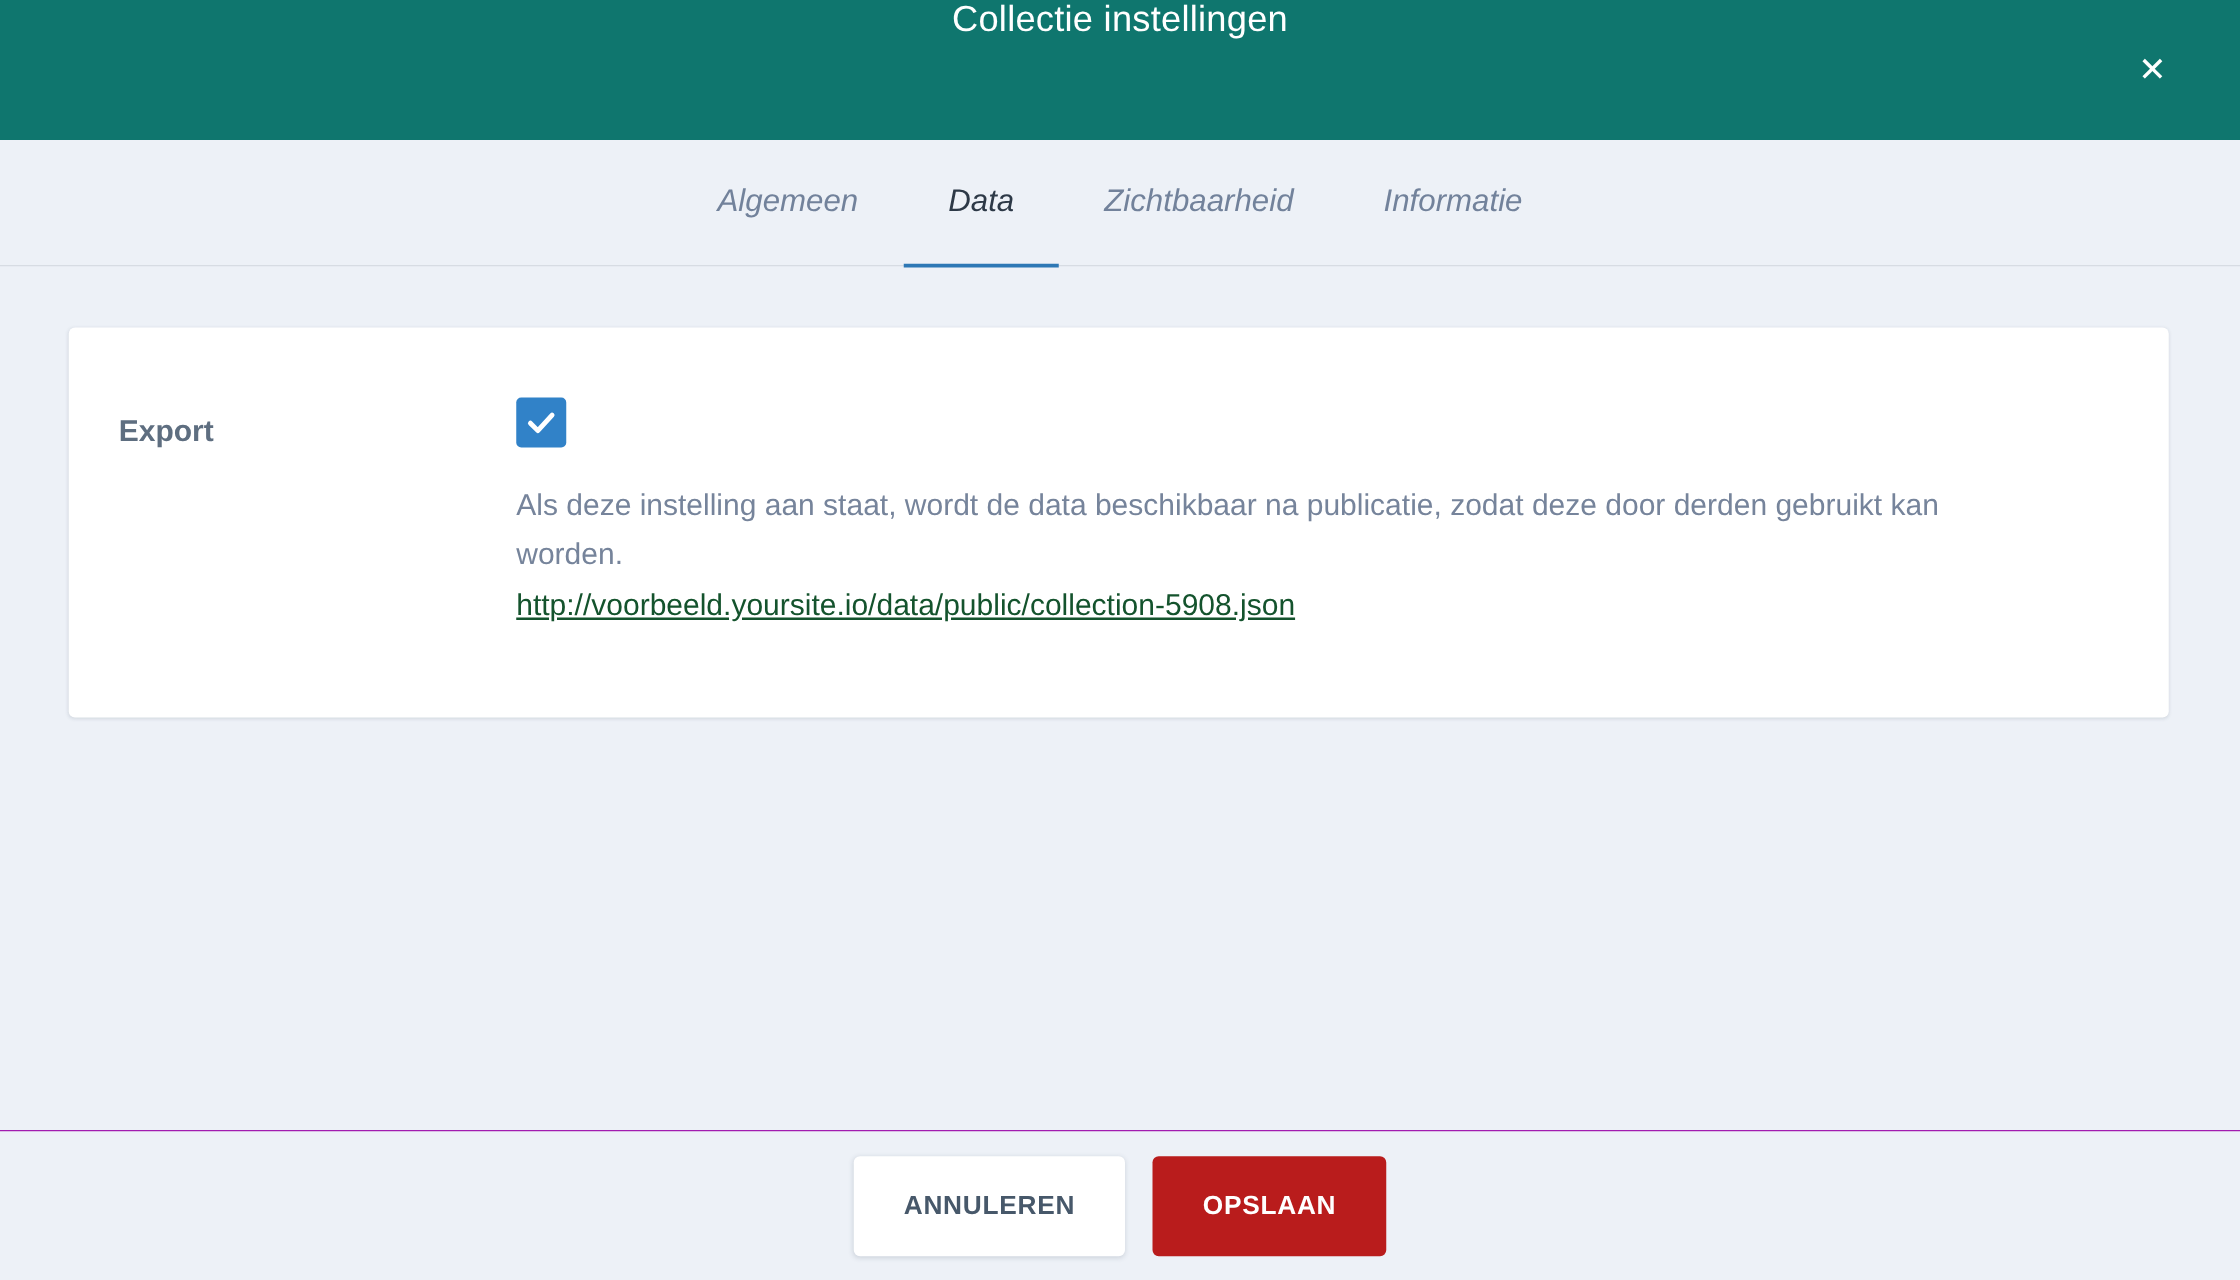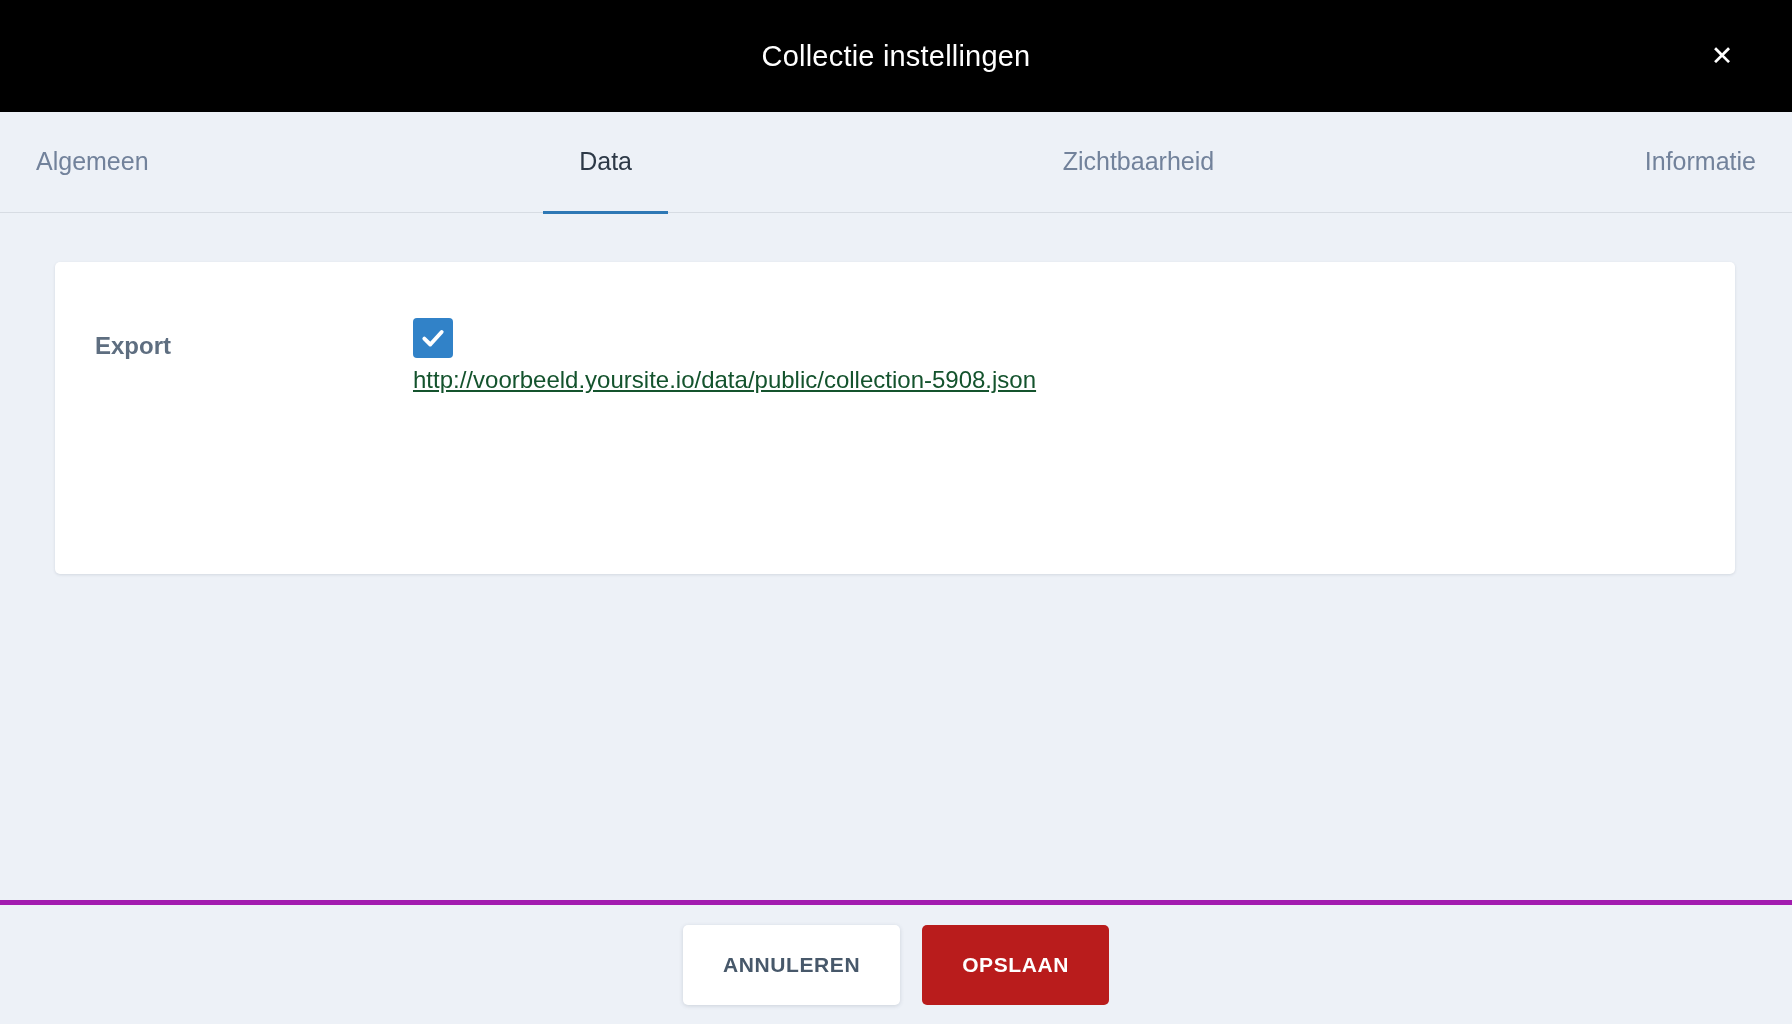--- a/index.html
+++ b/index.html
@@ -16,23 +16,23 @@
     width: 1792px;
     height: 1024px;
     display: flex;
     flex-direction: column;
   }
 
   
   .dlg-header {
     height: 112px;
     flex: 0 0 112px;
-    background: #000000;
-    display: flex;
-    align-items: center;
+    background: #0f766e;
+    display: flex;
+    align-items: flex-start;
     justify-content: center;
     position: relative;
   }
   .dlg-title {
     color: #ffffff;
     font-size: 29px;
     font-weight: 500;
     letter-spacing: 0.2px;
   }
   .close-btn {
@@ -50,24 +50,25 @@
     font-weight: 700;
     cursor: pointer;
     line-height: 1;
   }
 
   
   .tab-bar {
     flex: 0 0 100px;
     height: 100px;
     display: flex;
-    justify-content: space-between;
+    justify-content: center;
     align-items: stretch;
     border-bottom: 1px solid #d7dce3;
     background: #edf1f7;
+    font-style: italic;
   }
   .tab {
     display: flex;
     align-items: center;
     padding: 0 36px;
     font-size: 25px;
     color: #72829b;
     cursor: pointer;
     border-bottom: 3px solid transparent;
     margin-bottom: -2px;
@@ -138,21 +139,21 @@
     line-height: 39px;
     color: #14532d;
     text-decoration: underline;
     cursor: pointer;
   }
 
   
   .dlg-footer {
     flex: 0 0 119px;
     height: 119px;
-    border-top: 5px solid #a21caf;
+    border-top: 1px solid #a21caf;
     background: #edf1f7;
     display: flex;
     align-items: center;
     justify-content: center;
     gap: 22px;
   }
   .btn {
     height: 80px;
     padding: 0 40px;
     border: none;
@@ -195,20 +196,21 @@
       <div class="setting-row">
         <div class="setting-label">Export</div>
         <div class="setting-field">
           <div class="checkbox">
             <span style="display:flex;">
               <svg viewBox="0 0 24 24" fill="none" xmlns="http://www.w3.org/2000/svg">
                 <path d="M4 12.5 L9.5 18 L20 6.5" stroke="#ffffff" stroke-width="3.6" stroke-linecap="round" stroke-linejoin="round"></path>
               </svg>
             </span>
           </div>
+          <p class="setting-desc">Als deze instelling aan staat, wordt de data beschikbaar na publicatie, zodat deze door derden gebruikt kan worden.</p>
           <a class="setting-link">http://voorbeeld.yoursite.io/data/public/collection-5908.json</a>
         </div>
       </div>
     </section>
   </main>
 
   <footer class="dlg-footer">
     <button class="btn btn-cancel">ANNULEREN</button>
     <button class="btn btn-save">OPSLAAN</button>
   </footer>

